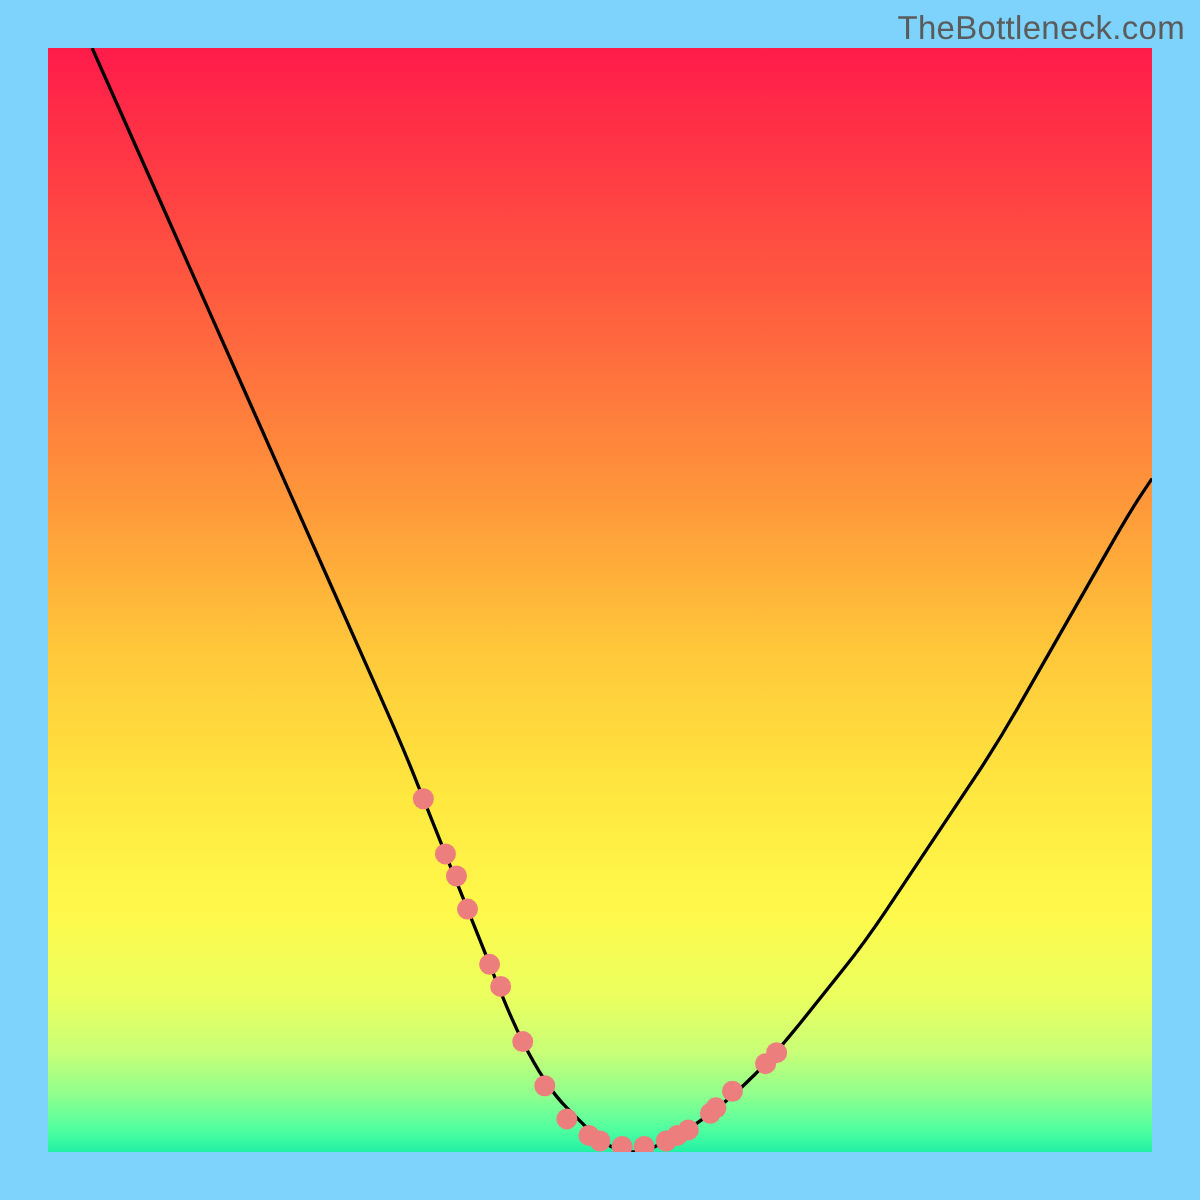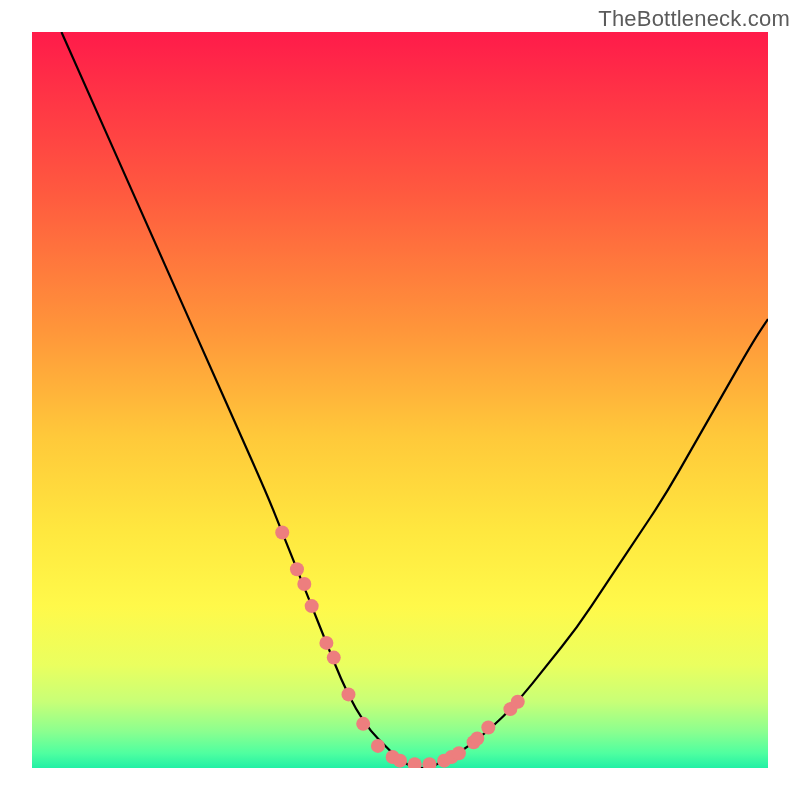--- a/index.html
+++ b/index.html
@@ -8,21 +8,21 @@
     width: 800px;
     height: 800px;
     overflow: hidden;
     background: #000;
     font-family: Arial, Helvetica, sans-serif;
   }
   .frame {
     position: relative;
     width: 800px;
     height: 800px;
-    background: #ffffff;
+    background: #7dd3fc;
   }
   .plot-area {
     position: absolute;
     left: 32px;
     top: 32px;
     width: 736px;
     height: 736px;
     background: linear-gradient(
       to bottom,
       #ff1b4a 0%,

